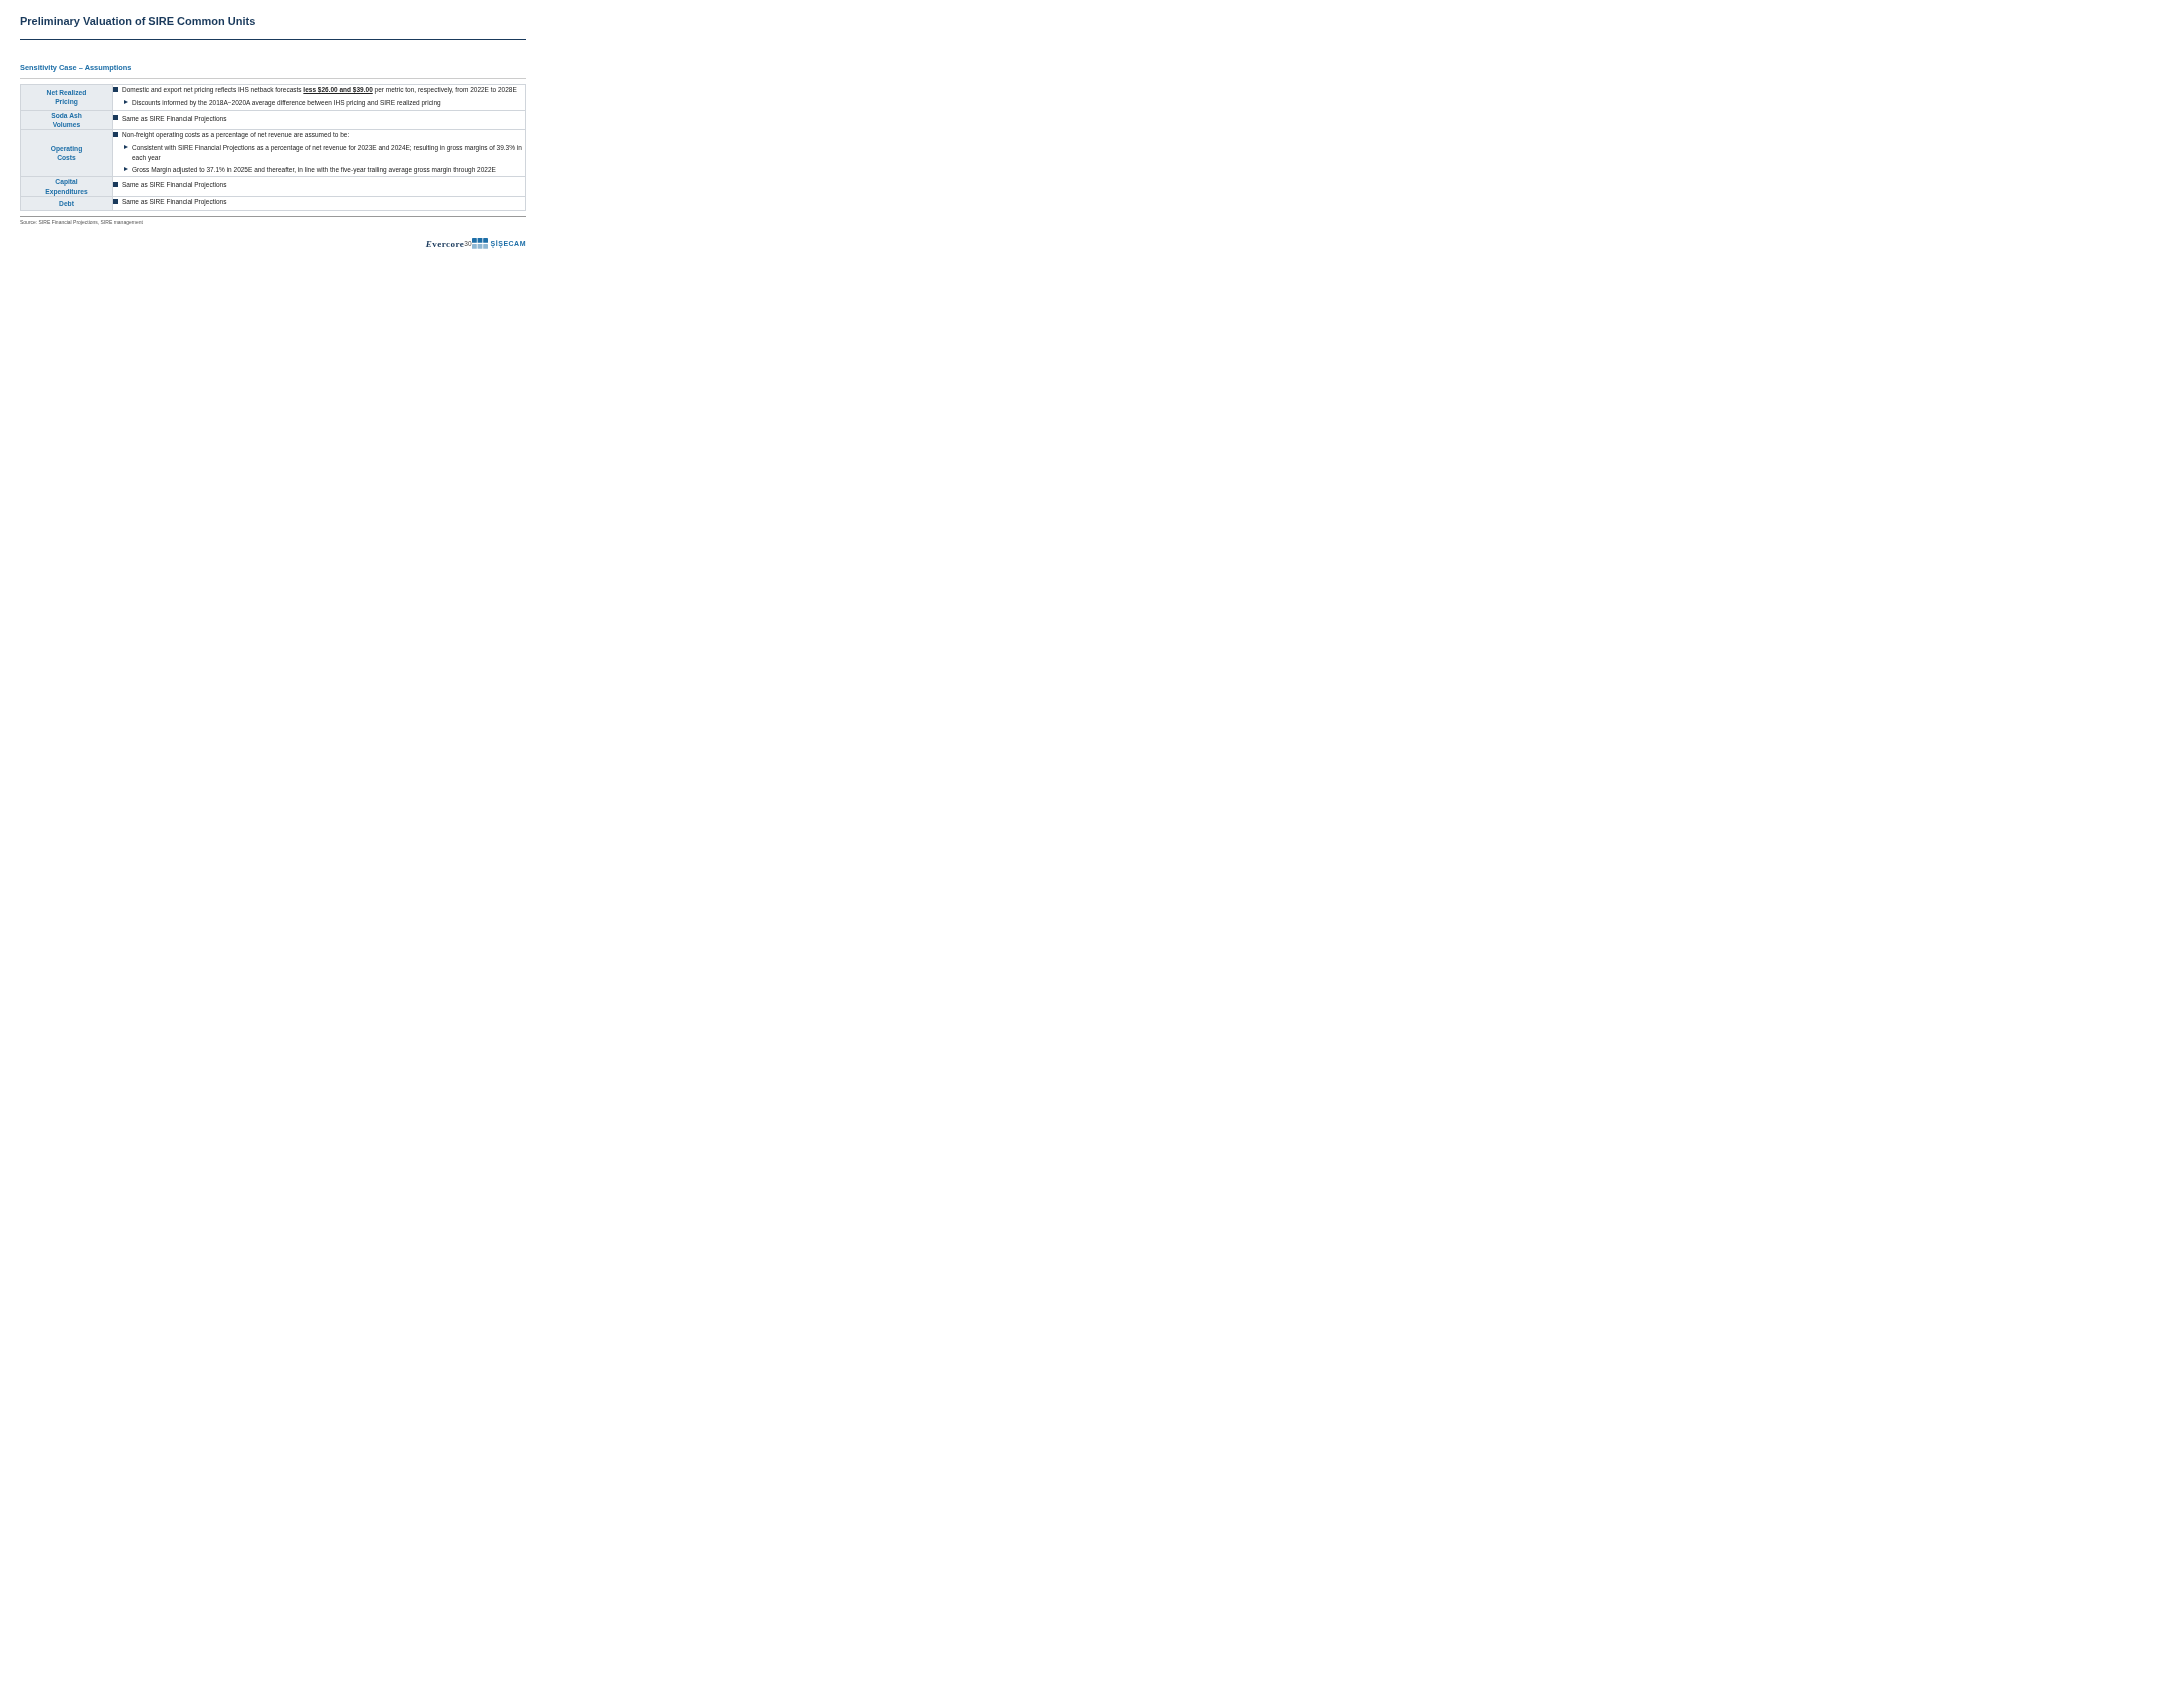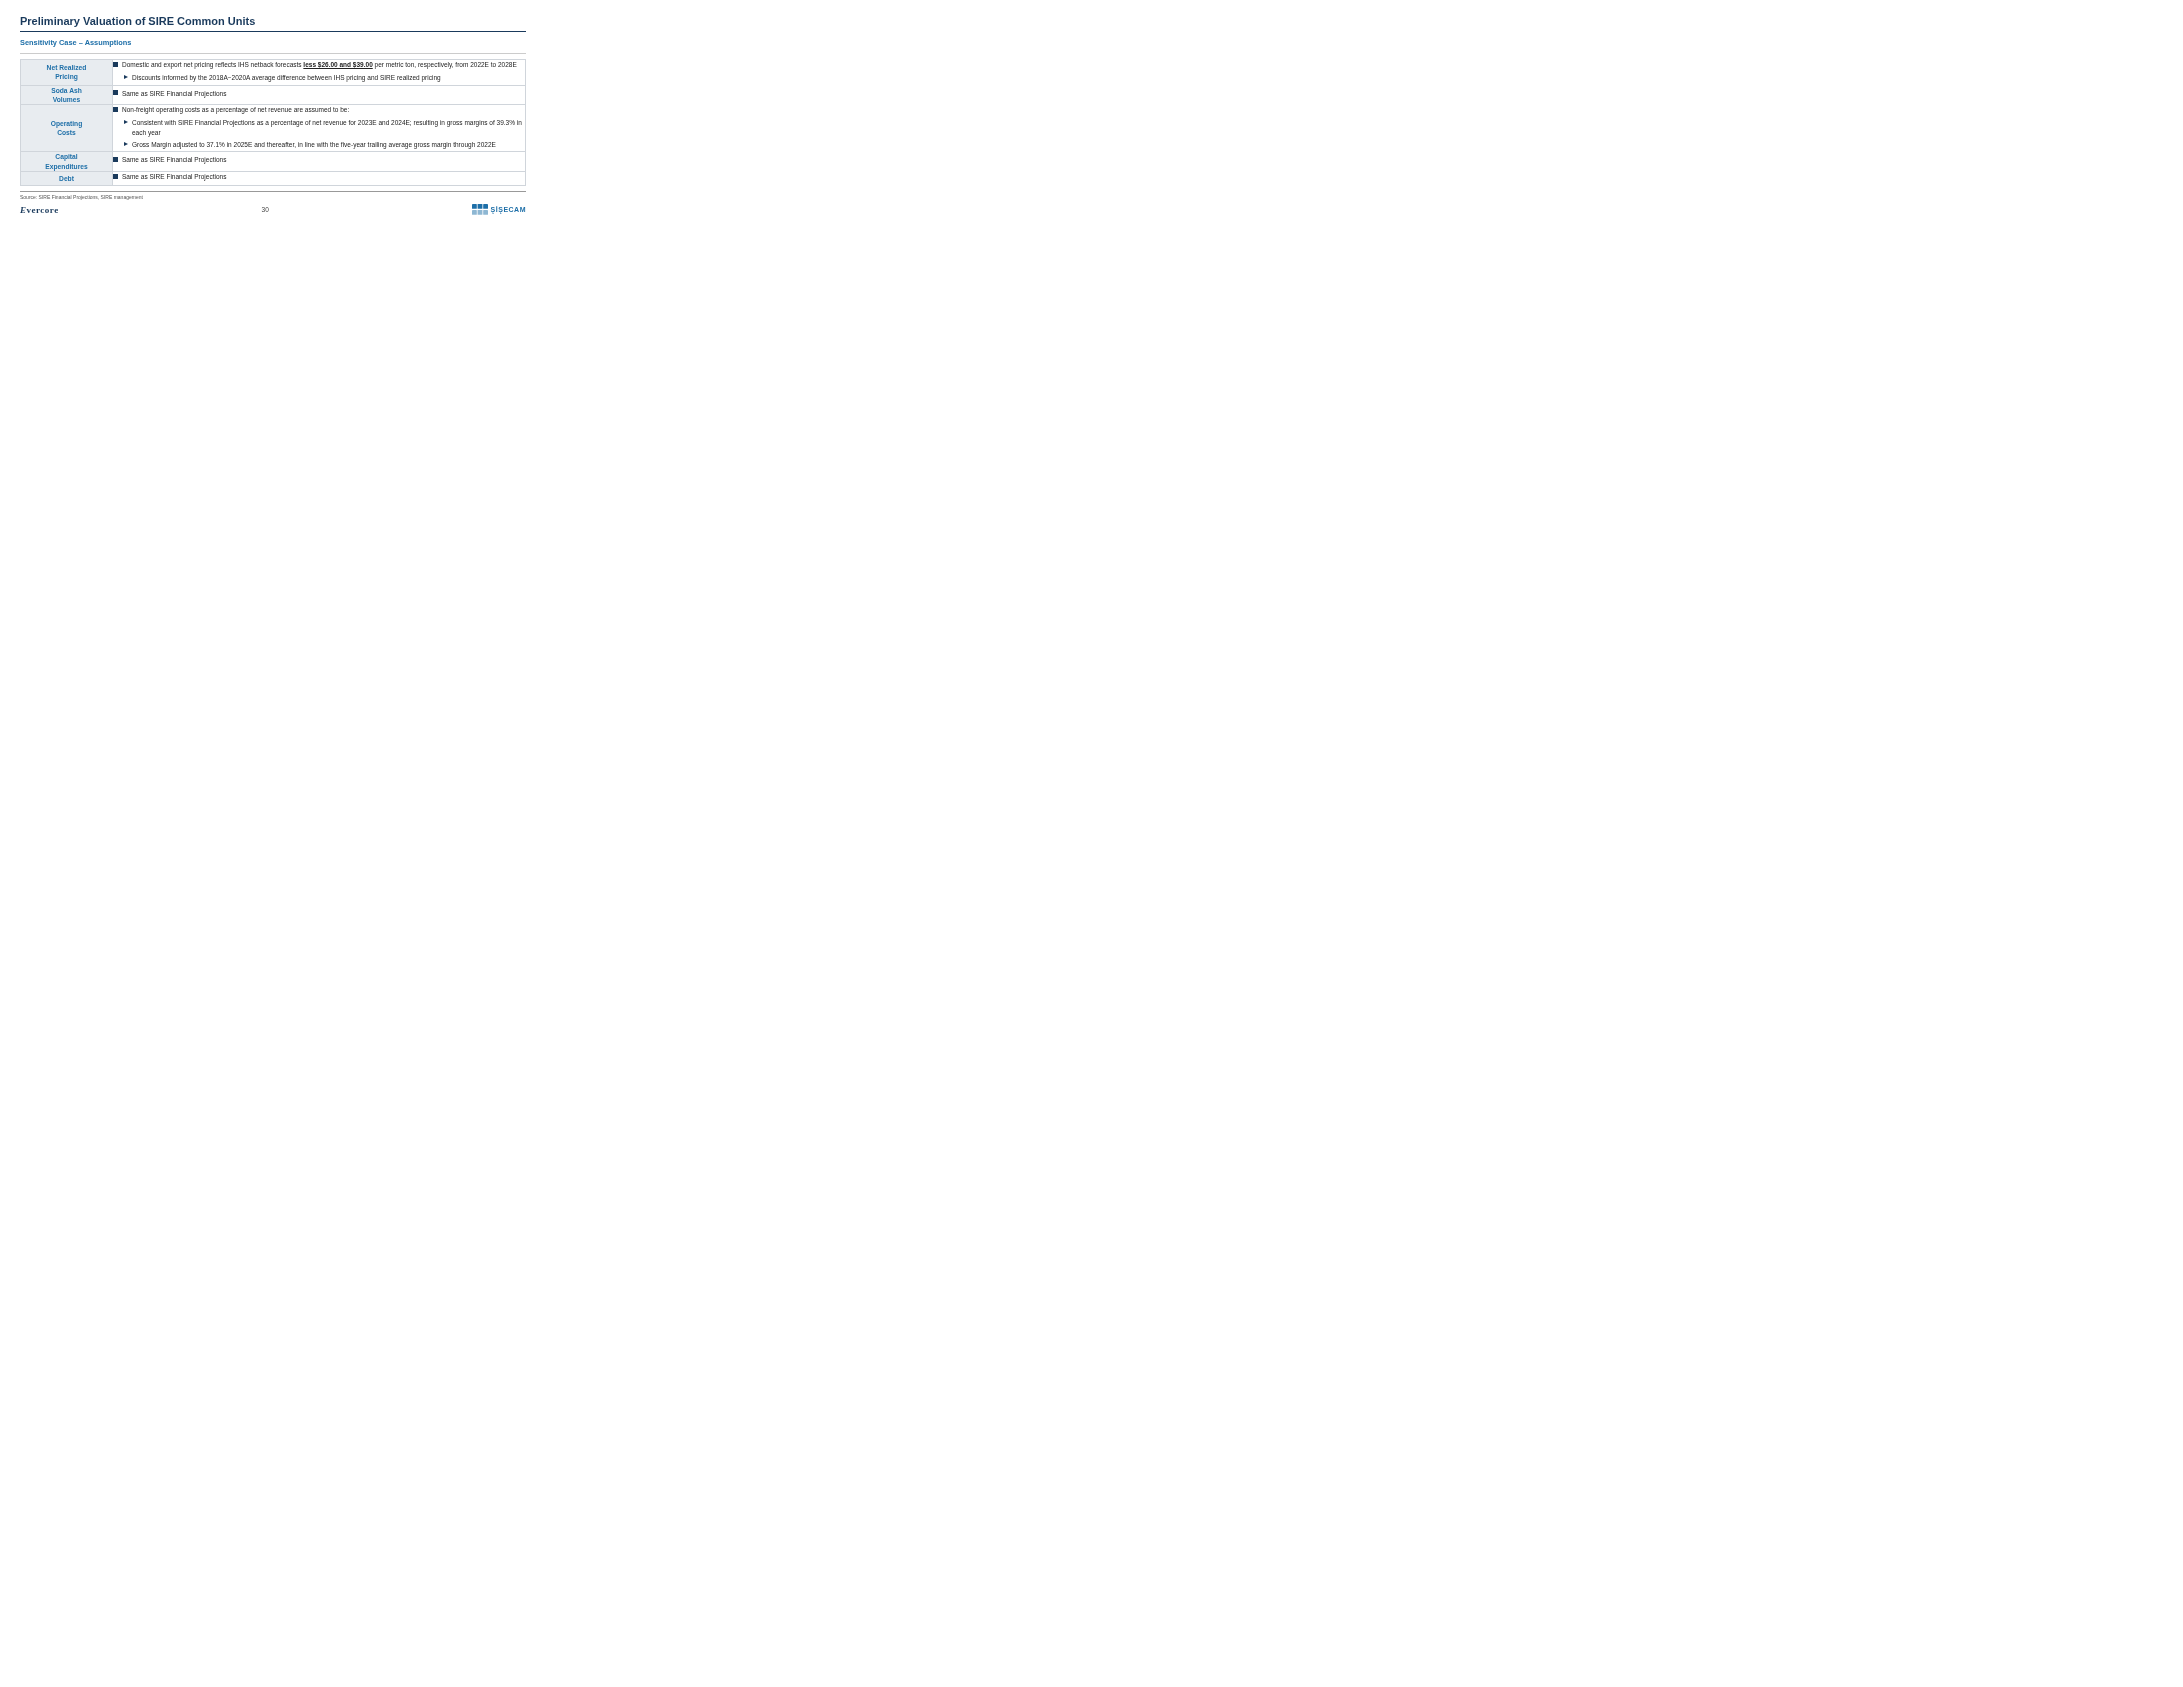--- a/index.html
+++ b/index.html
@@ -9,23 +9,23 @@
       width: 546px;
       min-height: 422px;
       padding: 15px 20px 10px 20px;
       font-size: 6.5px;
       color: #222;
     }
     .page-title {
       font-size: 11px;
       font-weight: bold;
       color: #1a3a5c;
-      padding-bottom: 4px;
+      padding-bottom: 12px;
       border-bottom: 1px solid #1a3a5c;
-      margin-bottom: 6px;
+      margin-bottom: 23px;
     }
     .section-subtitle {
       font-size: 7.4px;
       font-weight: bold;
       color: #1e6fa8;
       margin-bottom: 5px;
       border-bottom: 0.5px solid #ccc;
       padding-bottom: 6px;
     }
     .table-container {
@@ -96,22 +96,22 @@
     .footer-source {
       font-size: 5px;
       color: #555;
       border-top: 0.5px solid #999;
       padding-top: 2.5px;
       margin-top: 4px;
     }
     .footer-bar {
       display: flex;
       align-items: center;
-      justify-content: space-between;
-      margin-top: 1px;
+      justify-content: flex-end;
+      margin-top: 10px;
       padding-top: 2.5px;
     }
     .evercore-logo {
       font-size: 9px;
       font-weight: bold;
       color: #1a3a5c;
       font-family: Georgia, serif;
       letter-spacing: 0.5px;
     }
     .evercore-logo span.e-italic {

